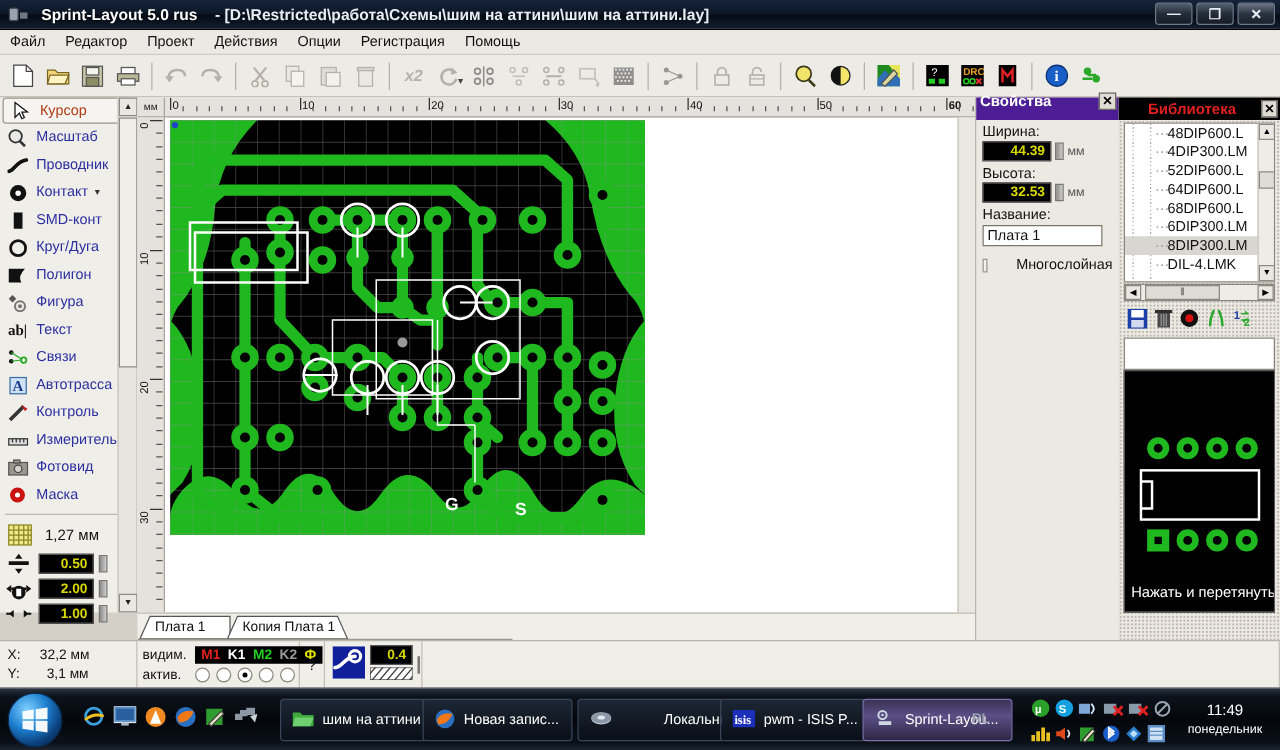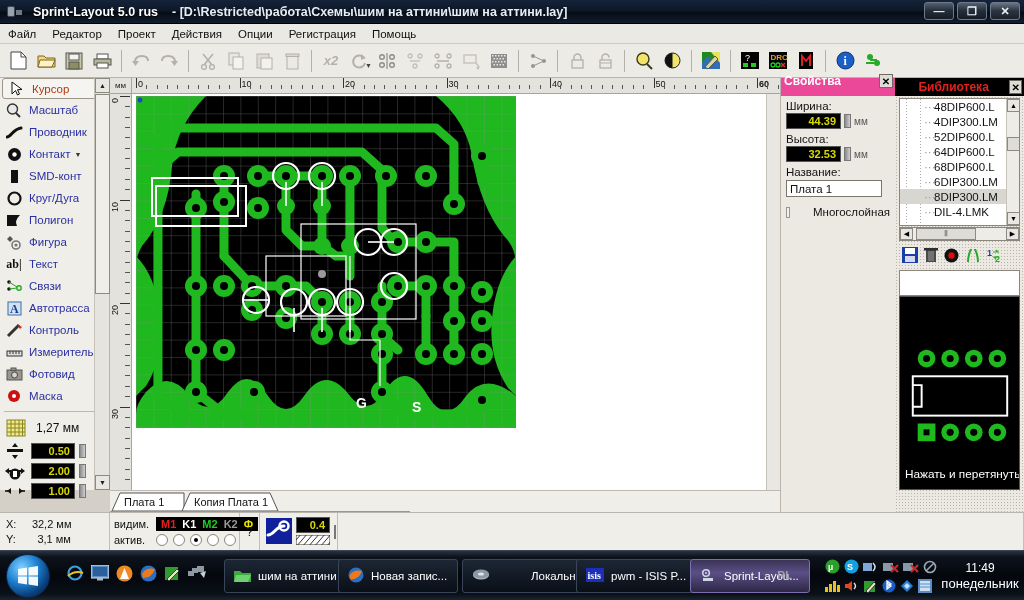--- a/index.html
+++ b/index.html
@@ -158,21 +158,21 @@
   }
   .radio i{ width:4px;height:4px;border-radius:50%;background:#000;display:none; }
   .radio.on i{ display:block; }
 
   
   .dockprops{
     position:absolute; left:780px; top:78px; width:115px; height:434px;
     background:#ece9e3; border-left:1px solid #b9b5ac;
   }
   .dockhdr{
-    height:18px; background:#ec4899; color:#fff; font-weight:bold; font-size:12px;
+    height:18px; background:#4c1d95; color:#fff; font-weight:bold; font-size:12px;
     display:flex; align-items:center; justify-content:space-between; padding:0 2px 12px 3px;
   }
   .dockhdr .x{
     width:14px;height:14px;background:#dfdcd6;border:1px solid #6e6a62;
     color:#000;font-size:10px;font-weight:bold;display:flex;align-items:center;justify-content:center;
   }
   .proplabel{ font-size:11.5px; color:#111; padding:4px 5px 1px; }
   .propbold{ font-size:12px; font-weight:bold; color:#000; padding:6px 5px 6px; }
   .propval{ display:flex; align-items:center; gap:3px; padding:0 5px; }
   .propunit{ font-size:10px; color:#555; }
@@ -259,21 +259,21 @@
   .taskbtn.active{
     background:linear-gradient(180deg,#3a3355,#5b4f86 40%, #2d2745);
     border:1px solid #7b6fae;
   }
   .tray{ position:absolute; right:86px; top:8px; display:flex; flex-direction:column; gap:3px;}
   .trayrow{ display:flex; gap:4px; align-items:center;}
   .clock{
     position:absolute; right:4px; top:9px; width:80px; text-align:center;
     color:#fff; font-size:12px; line-height:16px;
   }
-  .clock .d{ font-size:13px; }
+  .clock .d{ font-size:10px; }
   .rl{ position:absolute; right:232px; top:18px; color:#9aa3ad; font-size:11px; font-weight:bold;}
 </style>
 </head>
 <body>
 
 <div id="app">
 
   <div class="titlebar">
     <div class="ticon">
       <div class="b1"></div>

